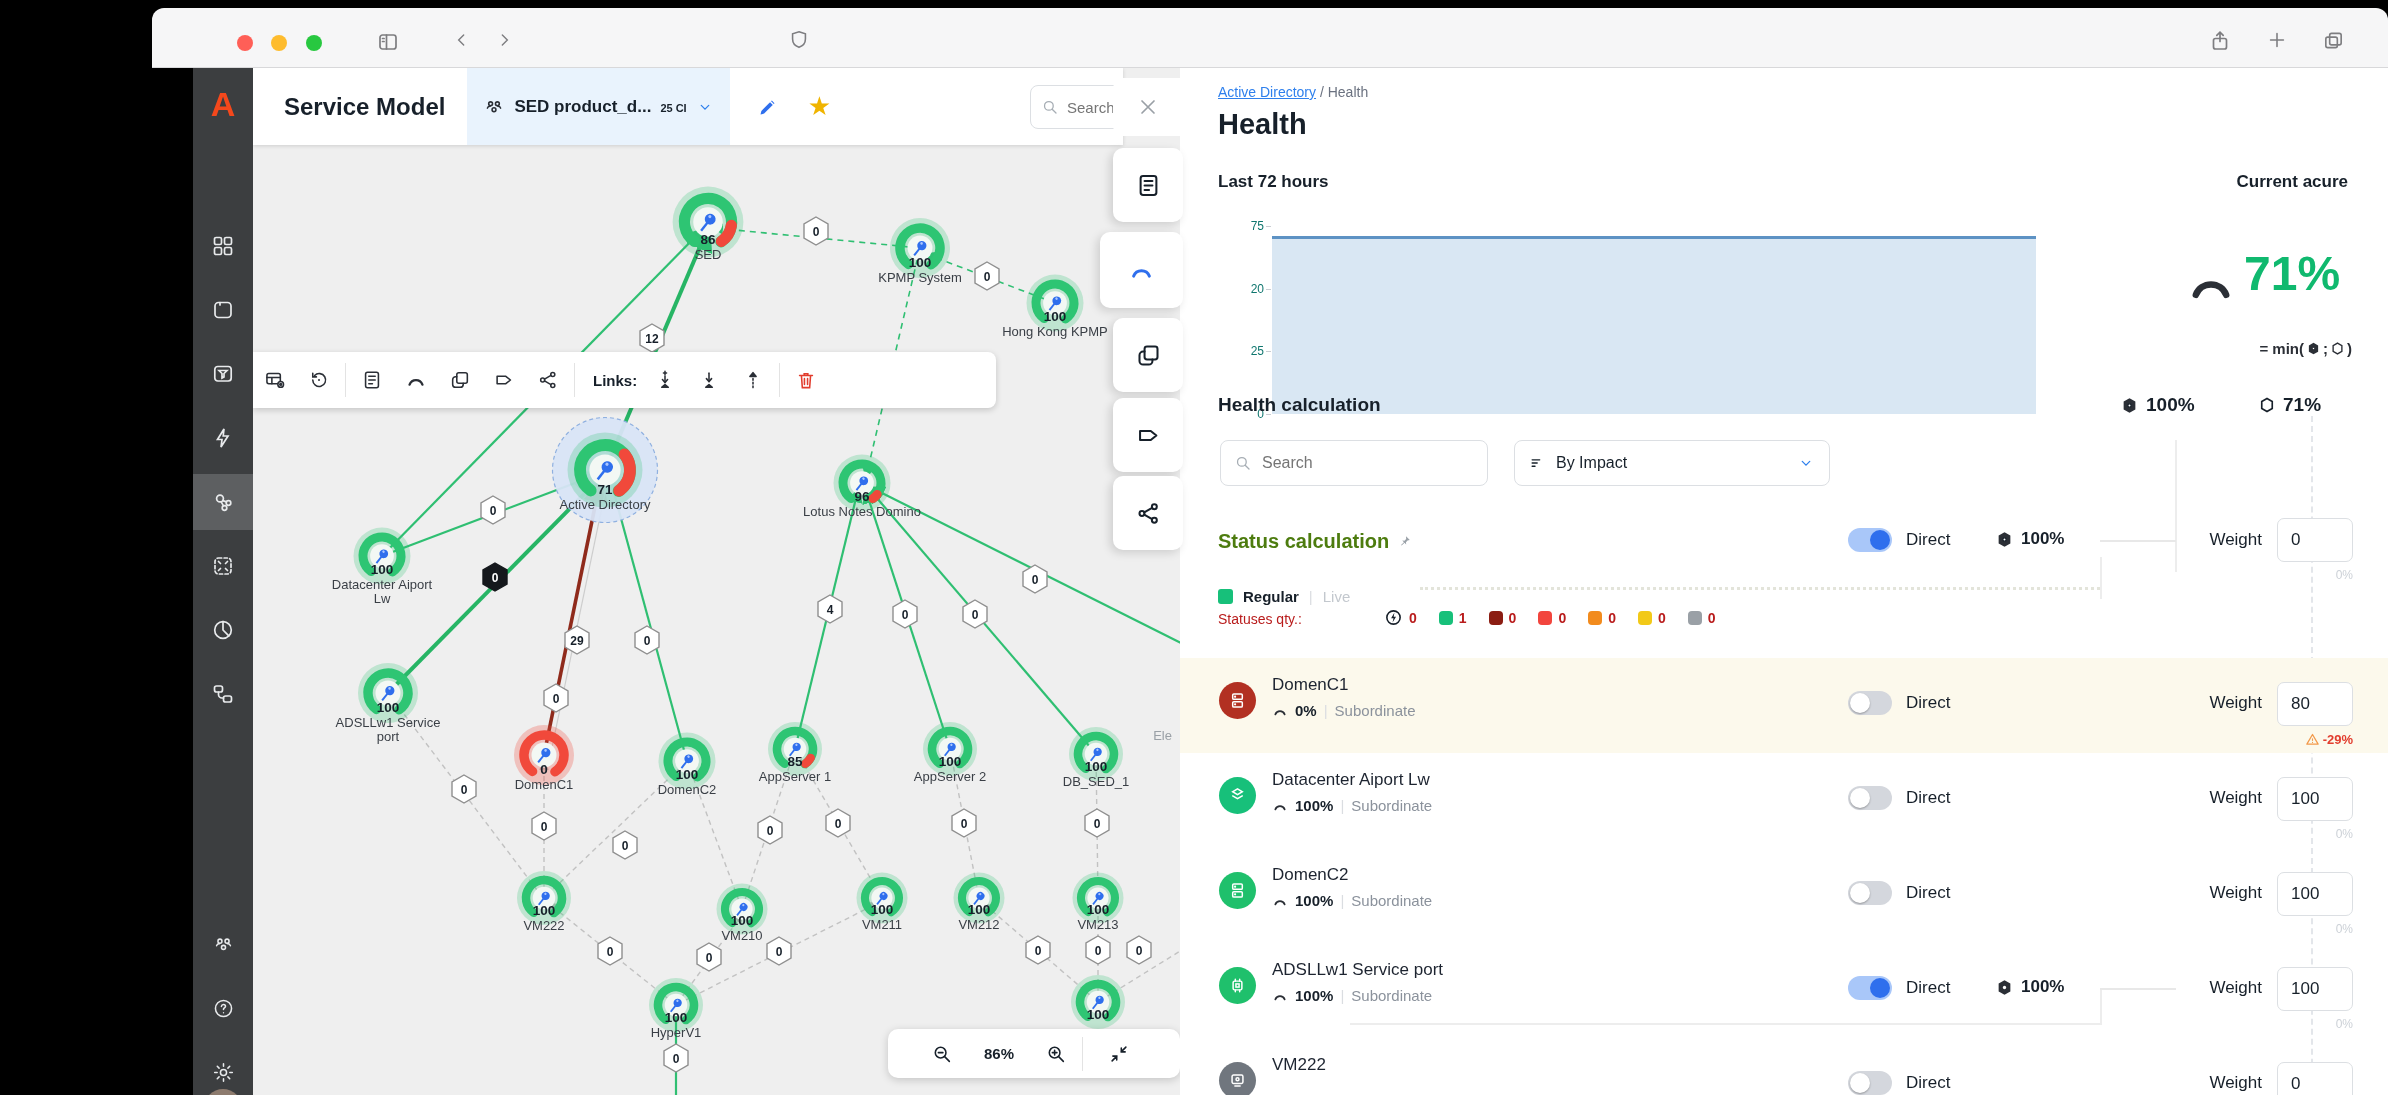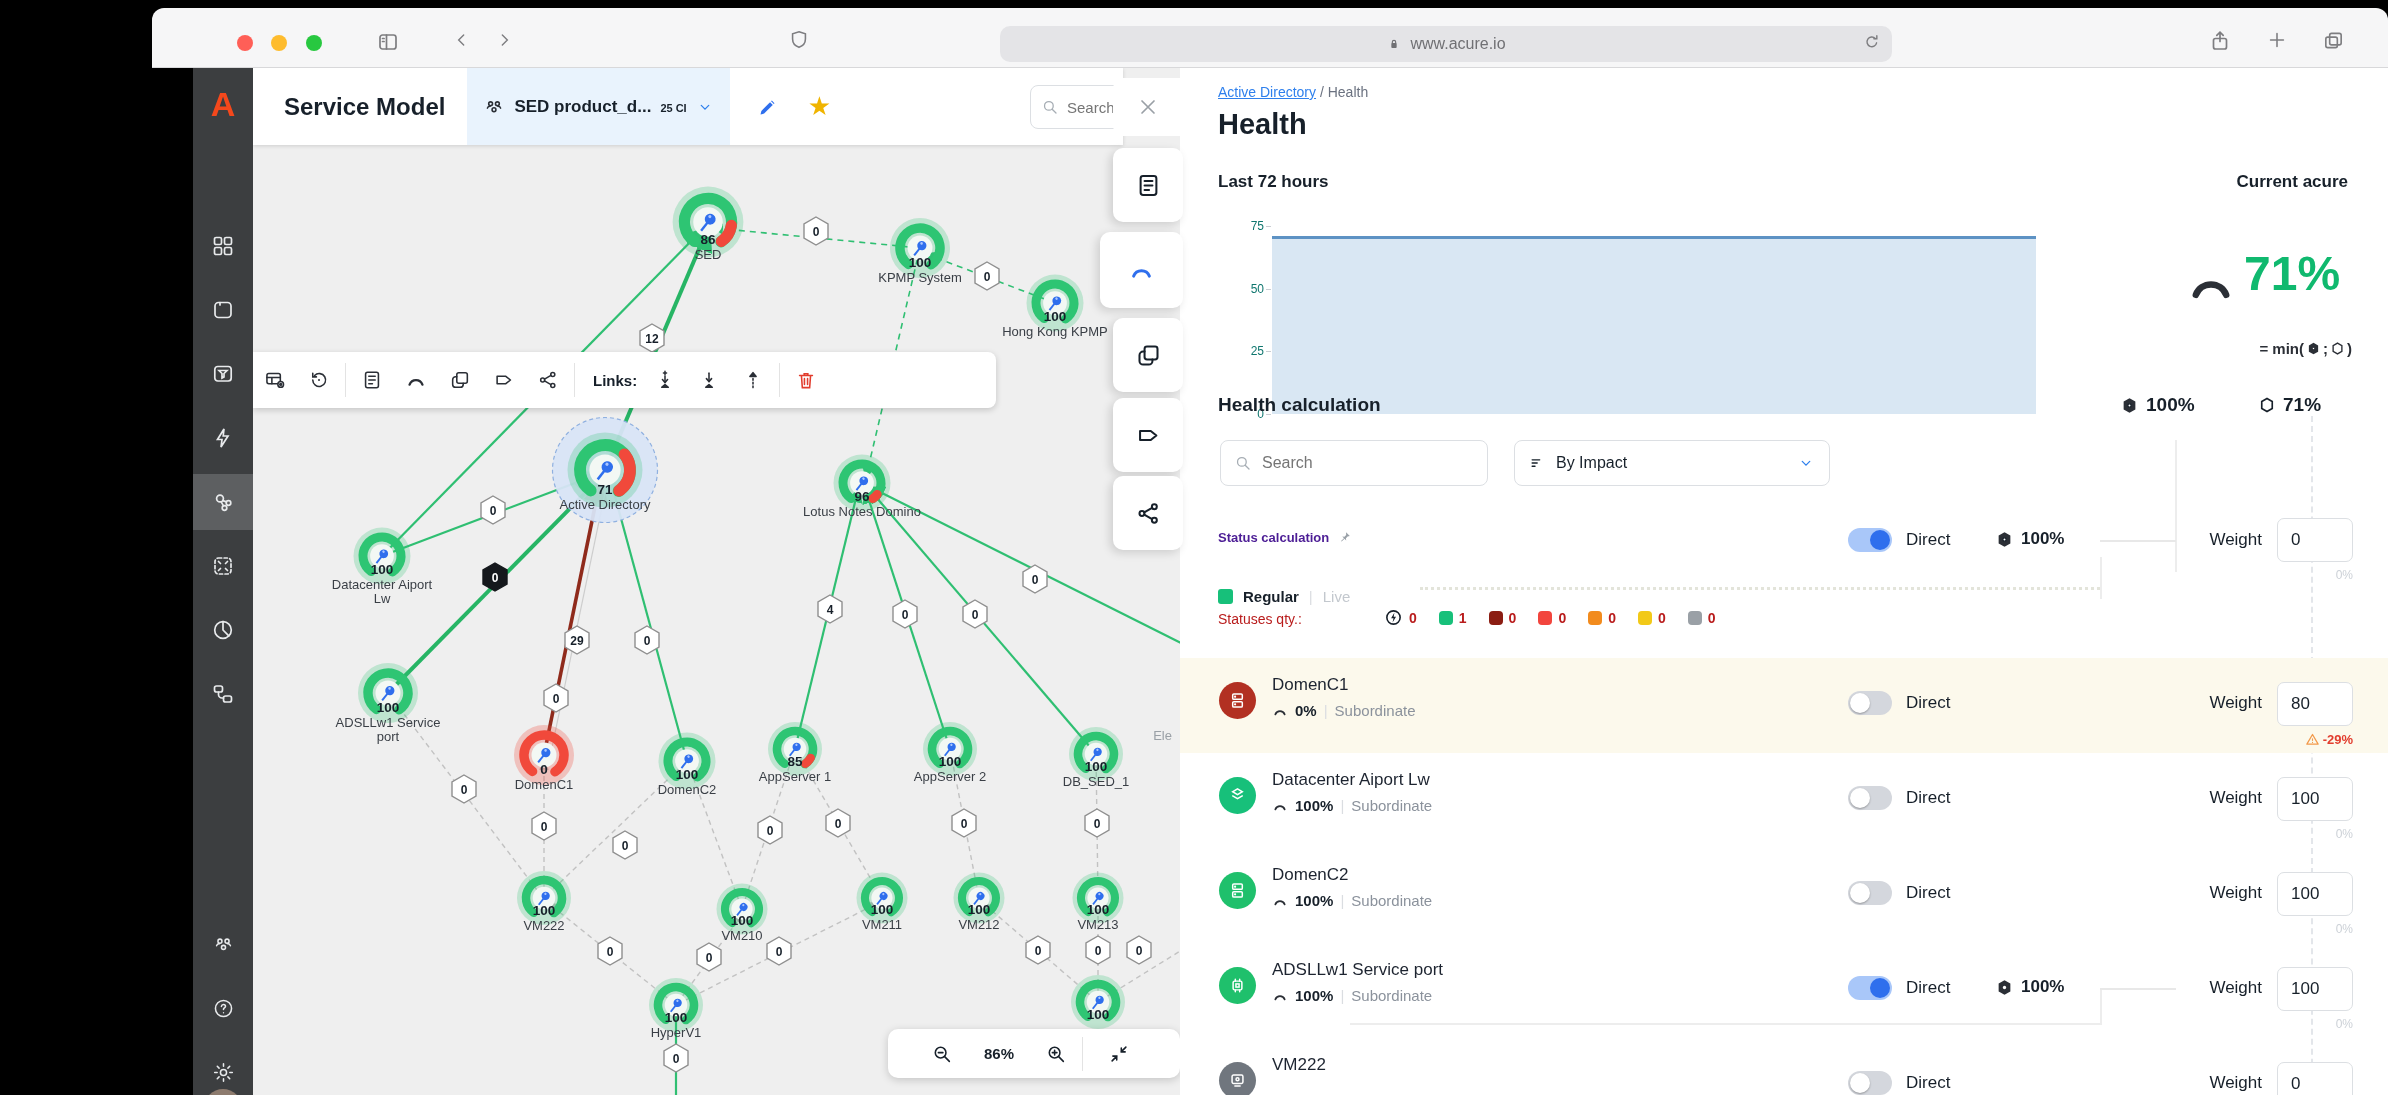--- a/index.html
+++ b/index.html
@@ -72,21 +72,21 @@
   .inputbox{position:absolute;height:46px;border:1px solid #dcdfe3;border-radius:8px;background:#fff;
             display:flex;align-items:center;padding:0 13px;gap:8px;}
   #hcsearch{left:40px;top:372px;width:268px;color:#a6adb4;}
   #hcsearch input{border:none;outline:none;width:190px;font-size:16px;color:#333;background:transparent;font-family:"Liberation Sans",sans-serif;}
   #hcsort{left:334px;top:372px;width:316px;color:#17202a;cursor:pointer;}
   #hcsort .lbl{font-size:16px;}
   #hcsort .chv{position:absolute;right:14px;color:#2f80ed;}
   .vguide-solid{left:995px;top:372px;width:0;height:132px;border-left:2px solid #ededed;}
   .vguide-dash{left:1131px;top:348px;width:0;height:679px;border-left:2px dashed #e3e6ea;}
 
-  #scheading{left:38px;top:462px;font-size:13px;font-weight:bold;color:#4c1d95;display:flex;align-items:center;gap:8px;}
+  #scheading{left:38px;top:462px;font-size:20px;font-weight:bold;color:#4d7c0f;display:flex;align-items:center;gap:8px;}
   .toggle{position:absolute;width:44px;height:24px;border-radius:12px;cursor:pointer;}
   .toggle .knob{position:absolute;top:2px;width:20px;height:20px;border-radius:50%;}
   .toggle.on{background:#a9c7f9;}
   .toggle.on .knob{right:2px;background:#2f6fed;}
   .toggle.off{background:#d4d7dd;}
   .toggle.off .knob{left:2px;background:#fff;box-shadow:0 1px 2px rgba(0,0,0,.3);}
   .dirlabel{position:absolute;font-size:17px;color:#17202a;}
   .modeval{position:absolute;display:flex;align-items:center;gap:7px;font-size:17px;font-weight:bold;color:#17202a;}
   .connector{position:absolute;height:2px;background:#e8e8e8;}
   .wlabel{position:absolute;width:122px;text-align:right;font-size:17px;color:#17202a;}
@@ -153,35 +153,20 @@
           </svg>
         </span>
       </div>
     <div class="abs chrome-ic" style="left:636px;top:21px">
         <span class="ic">
           <svg viewBox="0 0 24 24" width="22" height="22" fill="none" stroke="currentColor" stroke-width="1.7" stroke-linecap="round">
             <path d="M12 3l7 2.2V11c0 5-3.4 7.8-7 9-3.6-1.2-7-4-7-9V5.2z"></path>
           </svg>
         </span>
       </div>
-    <div id="addressbar" class="abs">
-      <span class="ic">
-          <svg viewBox="0 0 24 24" width="16" height="16" fill="none" stroke="currentColor" stroke-width="1.7" stroke-linecap="round">
-            <rect x="8" y="10.5" width="8" height="7.5" rx="1.5" fill="currentColor" stroke="none"></rect>
-            <path d="M9.5 11V9a2.5 2.5 0 0 1 5 0v2"></path>
-          </svg>
-        </span>
-      <span>www.acure.io</span>
-      <span class="reload ic">
-          <svg viewBox="0 0 24 24" width="20" height="20" fill="none" stroke="currentColor" stroke-width="1.7" stroke-linecap="round">
-            <path d="M17.5 13a5.8 5.8 0 1 1-1.6-5.3"></path>
-            <path d="M17.8 4.5v3.6h-3.6"></path>
-          </svg>
-        </span>
-    </div>
     <div class="abs chrome-ic" style="left:2056px;top:21px">
         <span class="ic">
           <svg viewBox="0 0 24 24" width="24" height="24" fill="none" stroke="currentColor" stroke-width="1.7" stroke-linecap="round">
             <rect x="5.5" y="9.5" width="13" height="10.5" rx="2"></rect>
             <path d="M12 3.5v9M8.8 6.4L12 3.2l3.2 3.2"></path>
           </svg>
         </span>
       </div>
     <div class="abs chrome-ic" style="left:2114px;top:21px">
         <span class="ic">
@@ -873,21 +858,21 @@
     <div id="period" class="abs">Last 72 hours</div>
     <div id="curlabel" class="abs">Current acure</div>
 
     <div id="plot" class="abs">
       <div id="plotarea" style="height: 177.973px;"></div>
       <div id="yticks">
           <div class="ytick" style="top: 181px;">0</div>
           <div class="ytickmark" style="top: 188px;"></div>
           <div class="ytick" style="top: 118.333px;">25</div>
           <div class="ytickmark" style="top: 125.333px;"></div>
-          <div class="ytick" style="top: 55.6667px;">50</div>
+          <div class="ytick" style="top: 55.6667px;">20</div>
           <div class="ytickmark" style="top: 62.6667px;"></div>
           <div class="ytick" style="top: -7px;">75</div>
           <div class="ytickmark" style="top: 0px;"></div>
         </div>
     </div>
 
     <div id="curarc" class="abs">
       <svg viewBox="0 0 24 24" width="52" height="52" fill="none" stroke="#2b2f36" stroke-width="3" stroke-linecap="round">
           <path d="M5 17a7.5 7.5 0 0 1 14 0"></path>
         </svg>

